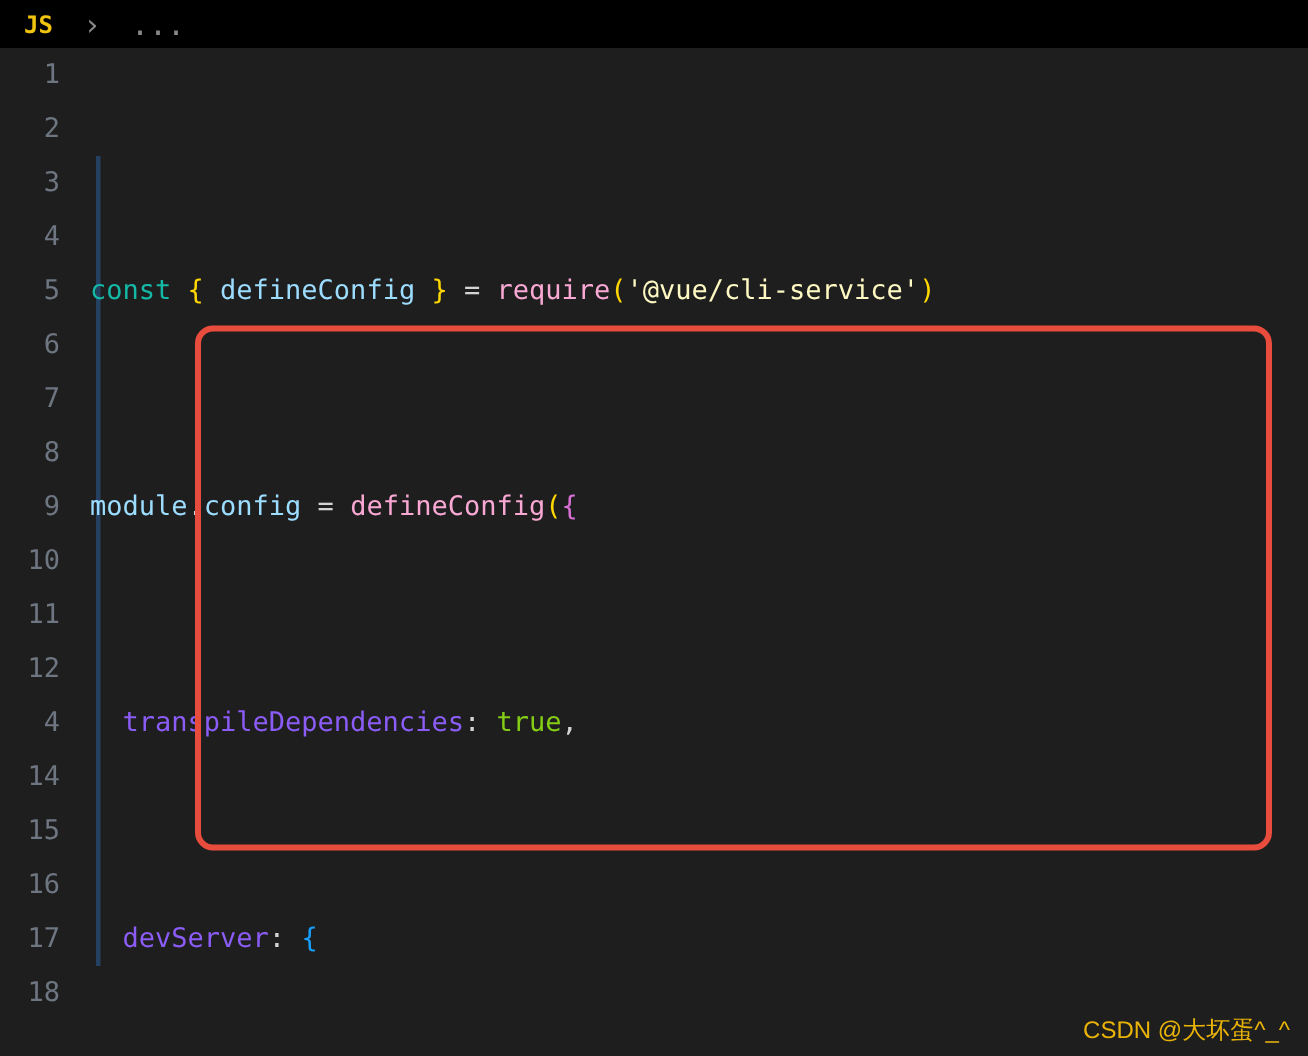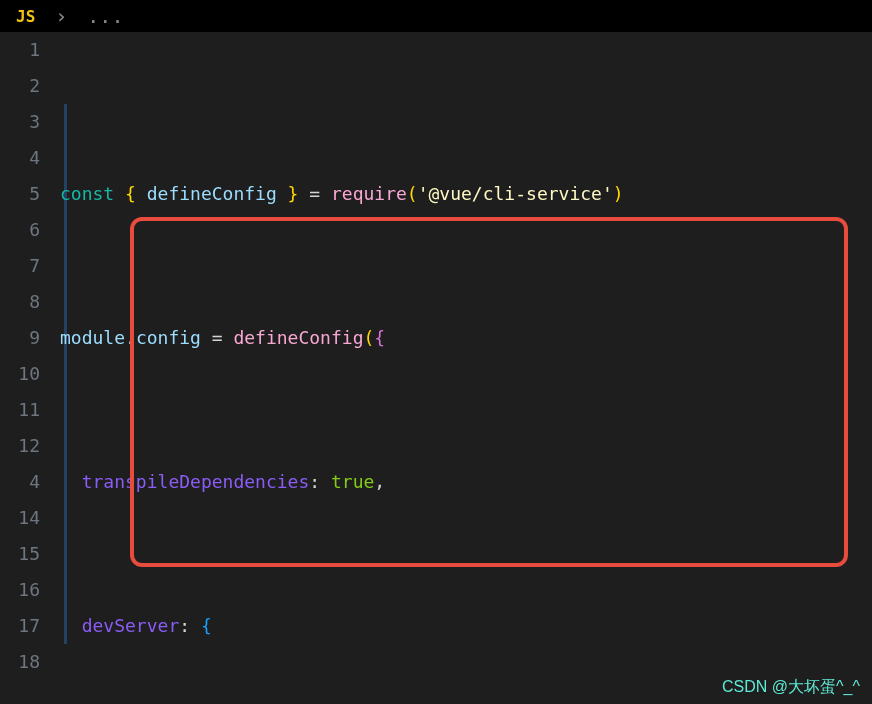--- a/index.html
+++ b/index.html
@@ -77,21 +77,21 @@
       position: absolute;
       border: 4px solid #e74c3c;
       border-radius: 12px;
       pointer-events: none;
       z-index: 10;
     }
     .watermark {
       position: absolute;
       bottom: 6px;
       right: 12px;
-      color: #5eead4;
+      color: #eab308;
       font-size: 16px;
       font-family: sans-serif;
     }
     .vert-bar {
       position: absolute;
       left: 64px;
       width: 3px;
       background: #3794ff;
       opacity: 0.3;
     }

